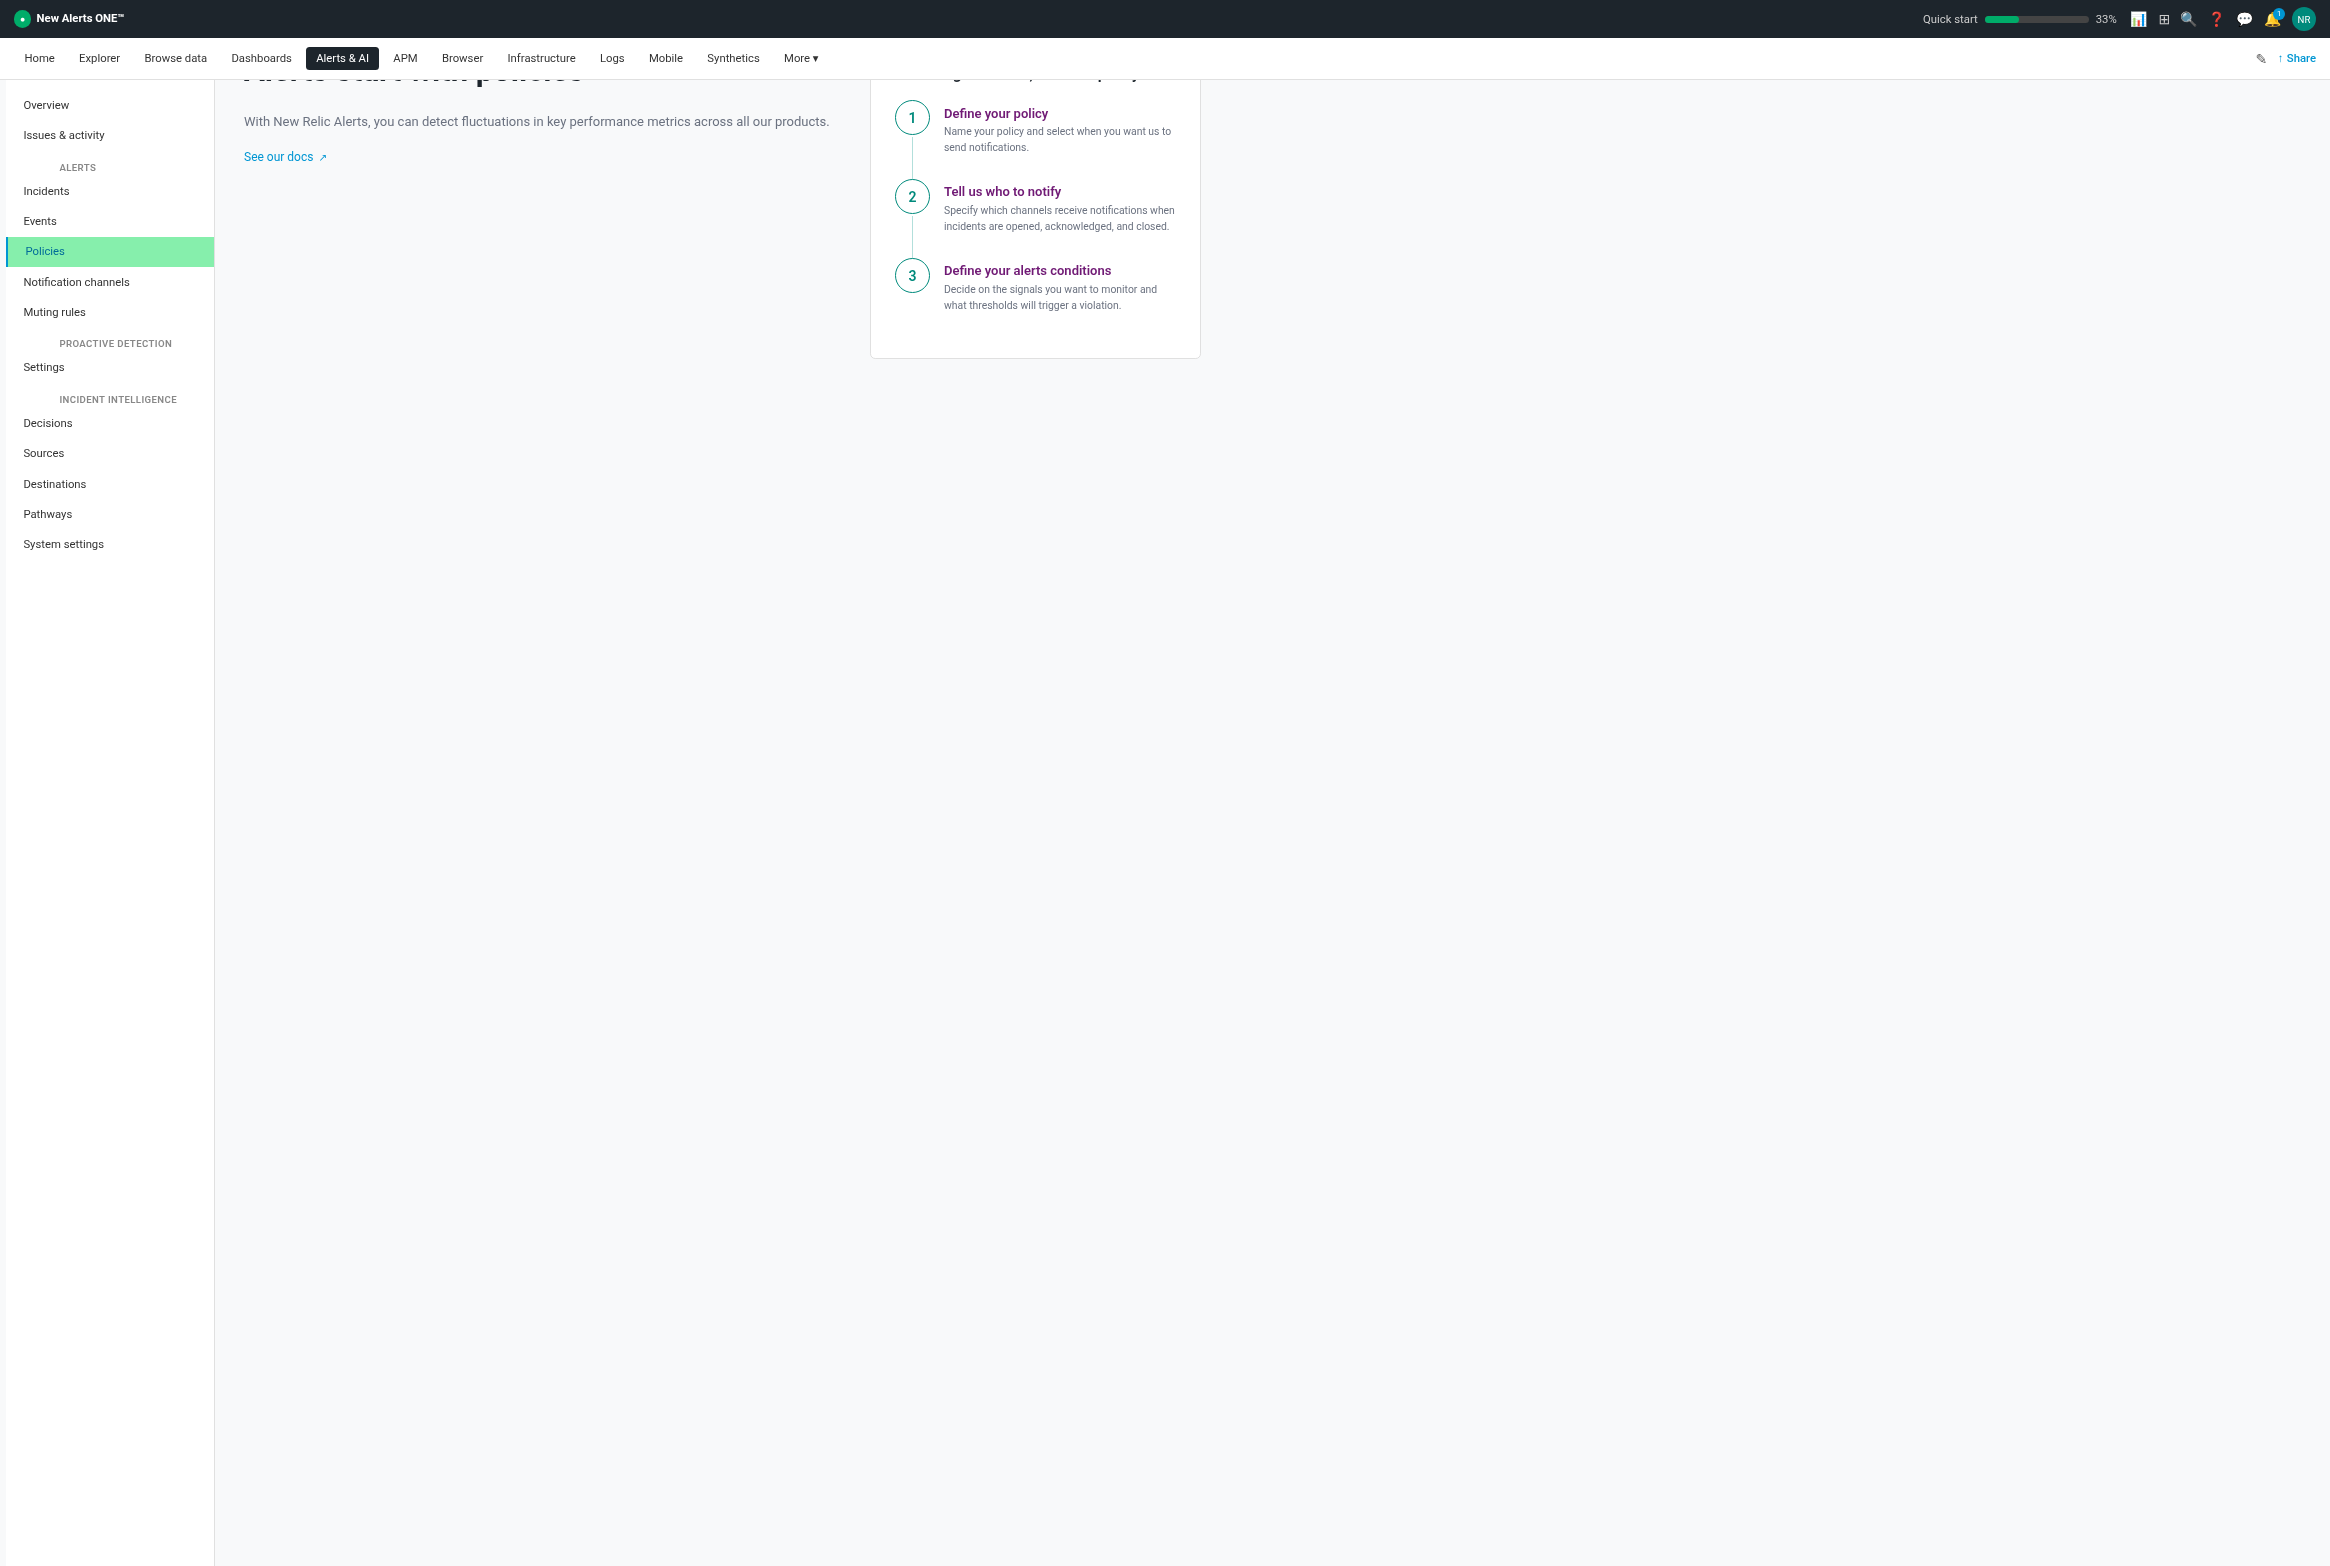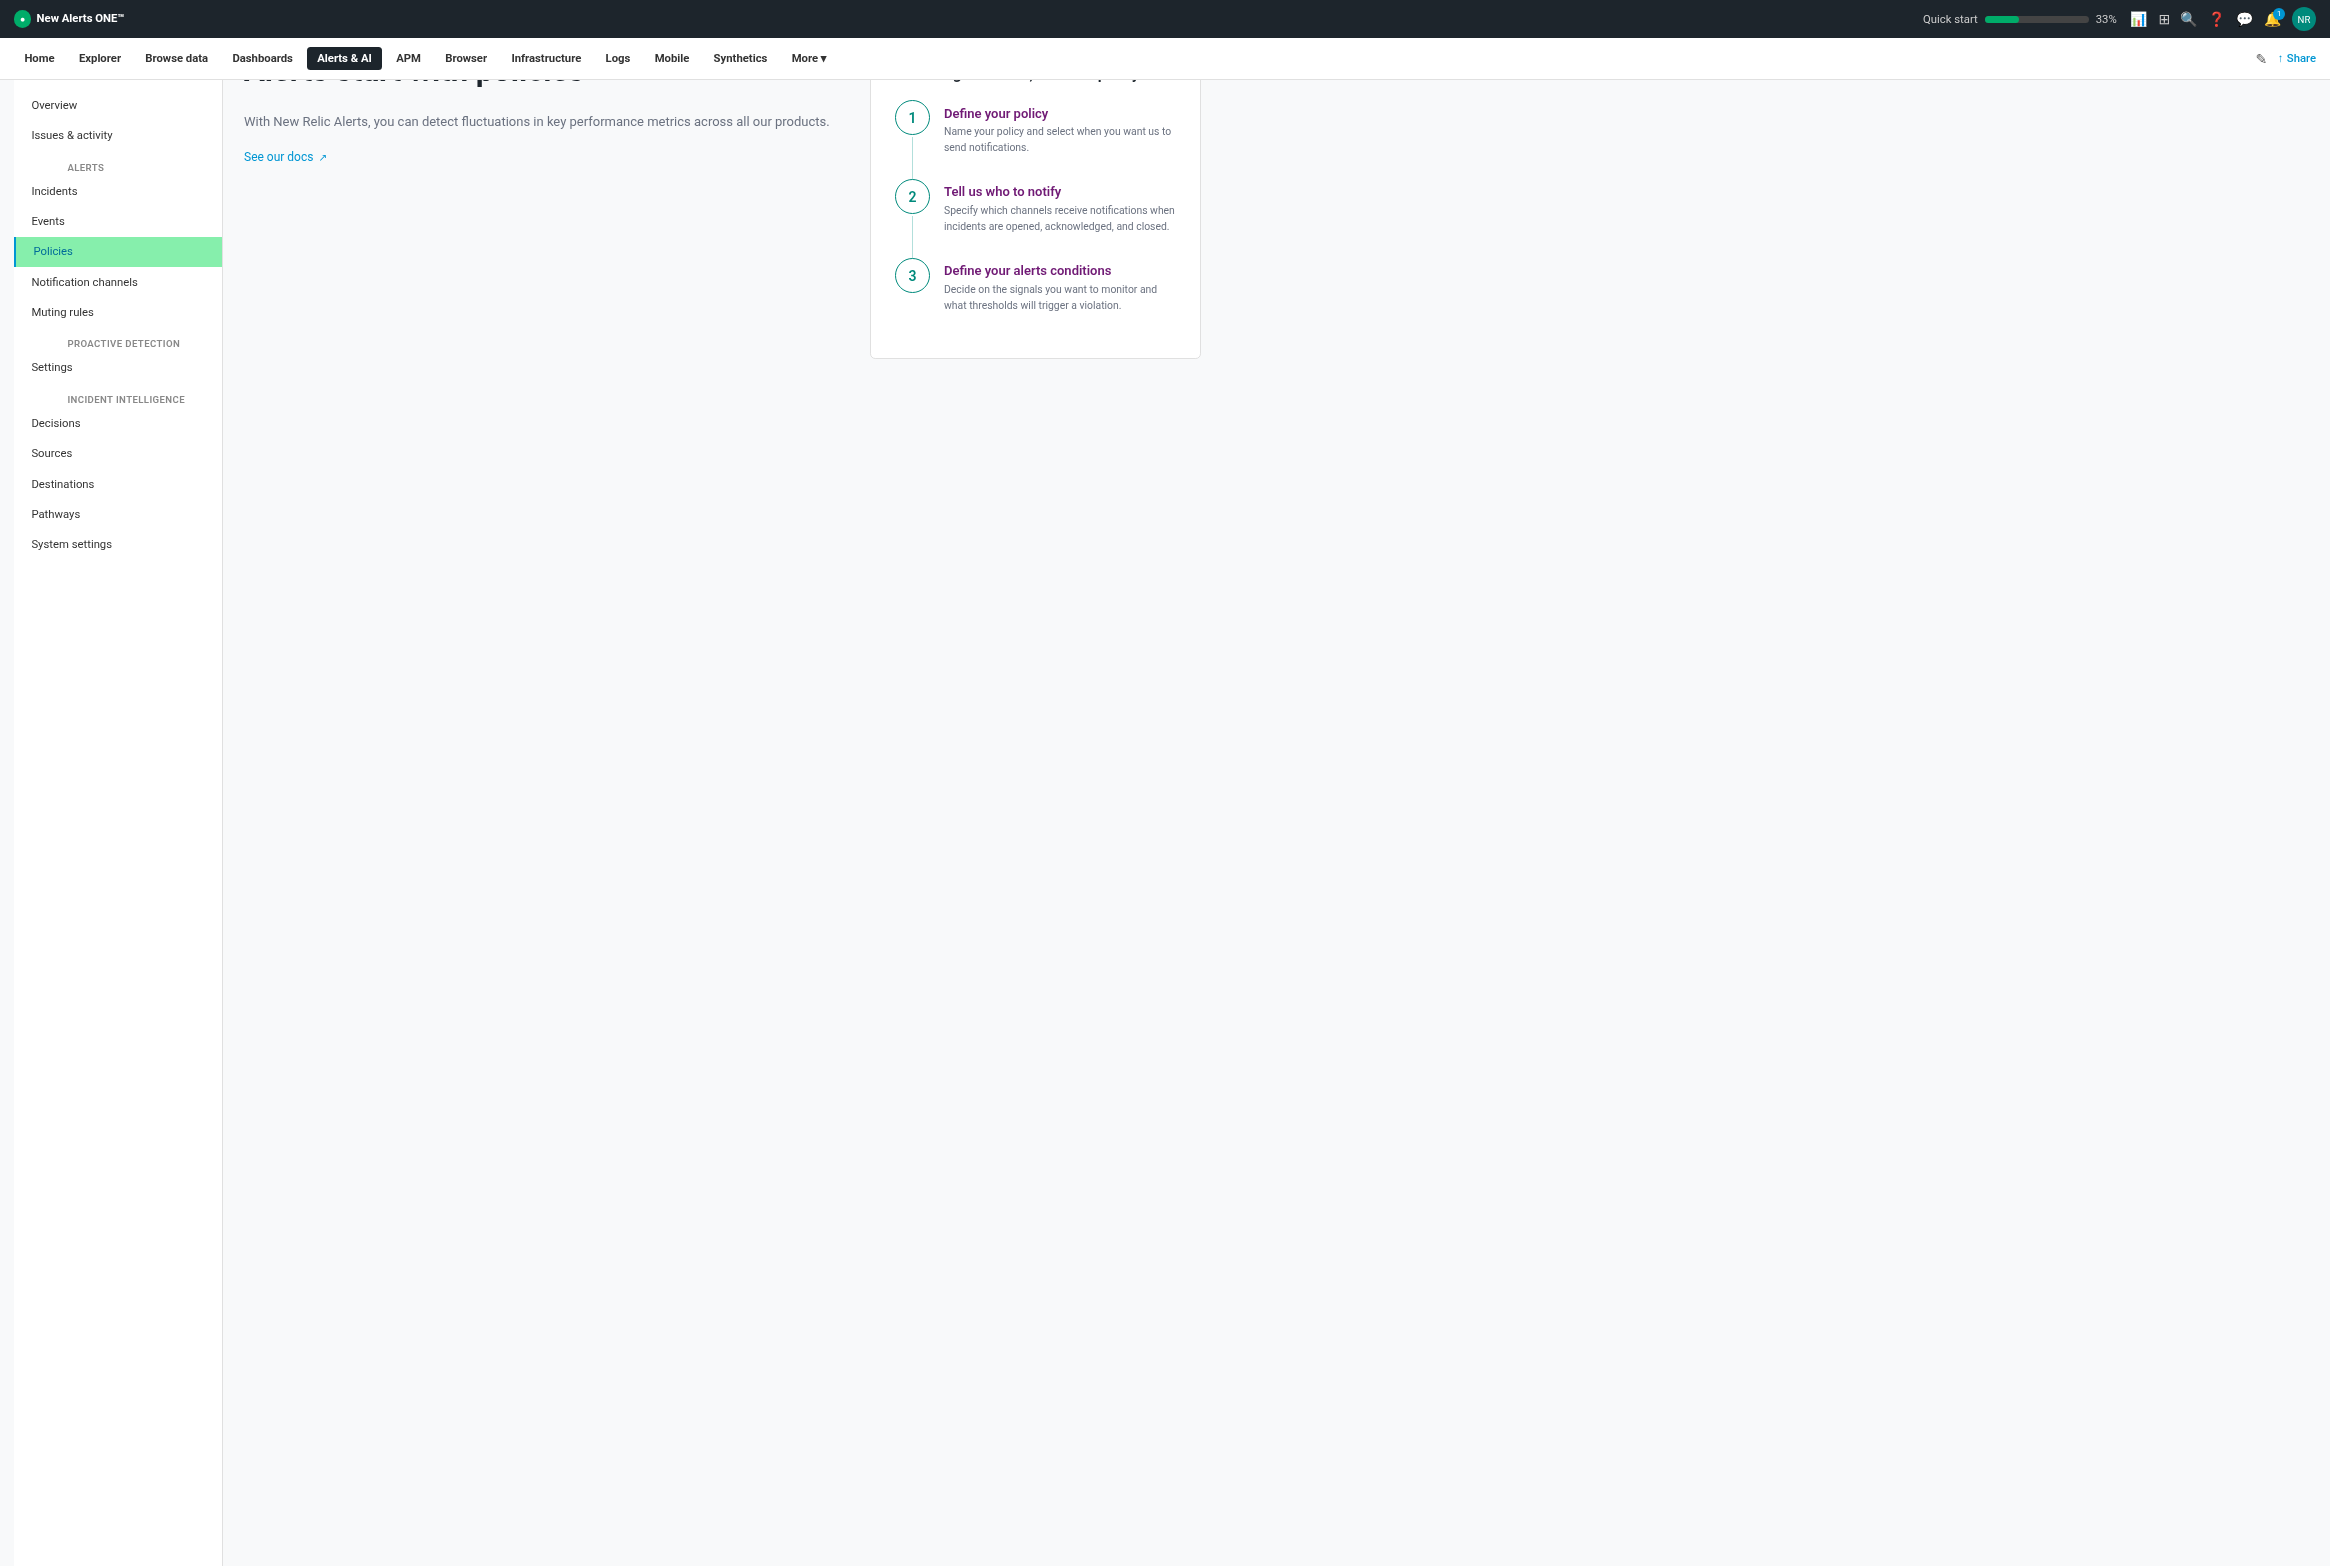--- a/index.html
+++ b/index.html
@@ -26,39 +26,39 @@
     .notification-badge { position: relative; }
     .badge { position: absolute; top: -3.5px; right: -3.5px; background: #0096d3; border-radius: 50%; width: 12px; height: 12px; font-size: 7.8px; display: flex; align-items: center; justify-content: center; color: #fff; }
 
     
     .navbar {
       display: flex; align-items: center;
       background: #fff; border-bottom: 0.9px solid #e0e0e0;
       height: 42px; padding: 0 14px;
       position: fixed; top: 38px; left: 0; right: 0; z-index: 99;
     }
-    .nav-items { display: flex; align-items: center; gap: 3.5px; flex: 1; font-weight: bold; }
+    .nav-items { display: flex; align-items: center; gap: 3.5px; flex: 1; }
     .nav-item {
       padding: 5.2px 10.4px; border-radius: 3.5px; cursor: pointer;
       font-size: 11.3px; color: #333; white-space: nowrap;
       display: flex; align-items: center; gap: 3.5px;
     }
     .nav-item.active { background: #1d252c; color: #fff; }
     .nav-right { display: flex; align-items: center; gap: 10.4px; }
     .edit-icon { color: #555; cursor: pointer; font-size: 14px; }
     .share-btn {
       display: flex; align-items: center; gap: 3.5px;
       color: #0096d3; font-size: 11.3px; cursor: pointer; font-weight: 500;
     }
 
     
     .sidebar {
       width: 209px; background: #fff; border-right: 0.9px solid #e0e0e0;
       flex-shrink: 0; overflow-y: auto; padding: 10.4px 0;
-      position: fixed; top: 80px; left: 14px; bottom: 0;
+      position: fixed; top: 80px; left: 6px; bottom: 0;
     }
     .sidebar-item {
       padding: 8.7px 17.4px; cursor: pointer; font-size: 11.3px; color: #333;
     }
     .sidebar-item.active { background: #86efac; color: #006b99; border-left: 2.6px solid #0096d3; }
     .sidebar-section {
       padding: 10.4px 17.4px 3.5px; font-size: 9.6px; font-weight: 600;
       color: #888; text-transform: uppercase; letter-spacing: 0.4px; margin-left: 36px;
     }
 

